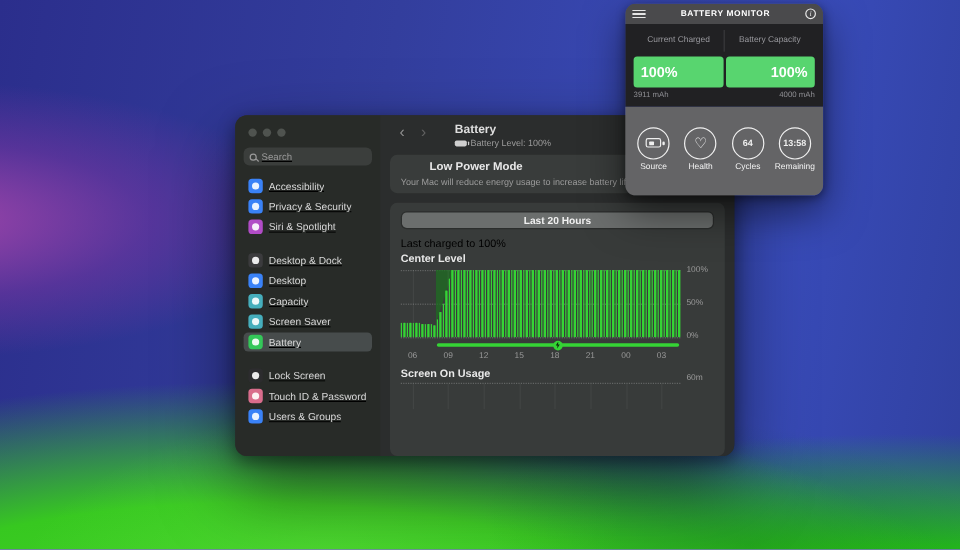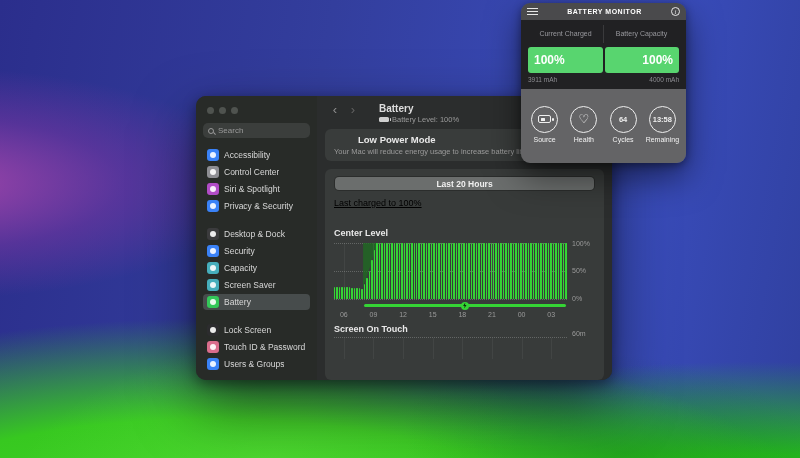--- a/index.html
+++ b/index.html
@@ -19,21 +19,21 @@
     border-radius:50%; transform:rotate(-10deg);
     background:radial-gradient(closest-side, rgba(120,240,80,.28), rgba(120,240,80,0) 72%); }
   .wall::after { content:""; position:absolute; right:-18%; bottom:-30%; width:80%; height:62%;
     border-radius:50%; transform:rotate(8deg);
     background:radial-gradient(closest-side, rgba(0,90,10,.25), rgba(0,90,10,0) 70%); }
 
   
   .win { position:absolute; left:196px; top:96px; width:416px; height:284px; border-radius:10px;
     overflow:hidden; display:flex; background:#2b2d2c;
     box-shadow:0 25px 60px rgba(0,0,0,.55), 0 4px 14px rgba(0,0,0,.4); }
-  .sidebar { width:121px; background:rgba(40,43,40,.97); padding:8px 7px 0 7px; flex:none; }
+  .sidebar { width:121px; background:rgba(40,43,40,.97); padding:8px 7px 0 7px; flex:none;text-decoration:underline; }
   .lights { display:flex; gap:5px; padding:3px 2px 9px 4px; }
   .light { width:7px; height:7px; border-radius:50%; background:#4f534f; }
   .search { display:flex; align-items:center; gap:4px; background:#3b3e3c; border-radius:5px;
     height:15px; padding:0 5px; margin-bottom:9px; }
   .mag { width:6px; height:6px; border:1px solid #9a9a9a; border-radius:50%; position:relative; flex:none; }
   .mag::after { content:""; position:absolute; width:3px; height:1px; background:#9a9a9a;
     transform:rotate(45deg); right:-3px; bottom:-1px; }
   .search input { background:transparent; border:0; outline:0; color:#cfcfcf; font-size:8px; width:100%; }
   .search input::placeholder { color:#9a9a9a; }
   .side-item { display:flex; align-items:center; gap:5px; padding:2px 4px; border-radius:4px;
@@ -66,21 +66,21 @@
   .info-c { width:9px; height:9px; border:1px solid #b5b5b5; border-radius:50%; color:#b5b5b5;
     font-size:6.5px; line-height:8px; text-align:center; font-style:italic;
     font-family:"Liberation Serif","DejaVu Serif",serif; }
 
   .bigcard { background:#383b3a; border-radius:6px; margin:0 8px; padding:7px 9px 12px 9px; flex:1; }
   .seg { display:flex; background:#2b2d2c; border-radius:5px; height:15px; padding:1px; margin-bottom:7px; }
   .seg .opt { flex:1; font-size:8.5px; color:#c6c6c6; display:flex; align-items:center;
     justify-content:center; border-radius:4px; }
   .seg .opt.sel { background:#6b6e6d; color:#f0f0f0; font-weight:700; }
   .lastch .ct { font-size:9px; }
-  .lastch { margin-bottom:20px;text-decoration:underline; }
+  .lastch { margin-bottom:2px; }
   .secttl { font-size:9px; font-weight:700; color:#e9e9e9; margin-bottom:5px; }
 
   .chart-wrap { display:flex; }
   .plot { flex:1; position:relative; height:56px; }
   .hline { position:absolute; left:0; right:0; border-top:1px dotted rgba(255,255,255,.22); }
   .vline { position:absolute; top:0; bottom:0; border-left:1px solid rgba(255,255,255,.05); }
   .wedge { position:absolute; top:0; height:80%; background:#1d6e22; opacity:.75;
     clip-path:polygon(0 0,100% 0,0 100%); }
   .bars { position:absolute; inset:0; display:flex; align-items:flex-end; gap:1px; z-index:2; }
   .bars i { flex:1; background:currentColor; border-radius:.5px; }
@@ -154,38 +154,34 @@
       <div class="search">
         <span class="mag"></span>
         <input placeholder="Search" style="">
       </div>
       <div id="side-list">
           <div class="side-item">
             <span class="sicon" style="background: rgb(58, 130, 247);"></span>
             <span class="slabel">Accessibility</span>
           </div>
           <div class="side-item">
-            <span class="sicon" style="background: rgb(142, 142, 147);"></span>
-            <span class="slabel">Control Center</span>
+            <span class="sicon" style="background: rgb(58, 130, 247);"></span>
+            <span class="slabel">Privacy &amp; Security</span>
           </div>
           <div class="side-item">
             <span class="sicon" style="background: rgb(177, 76, 198);"></span>
             <span class="slabel">Siri &amp; Spotlight</span>
-          </div>
-          <div class="side-item">
-            <span class="sicon" style="background: rgb(58, 130, 247);"></span>
-            <span class="slabel">Privacy &amp; Security</span>
           </div>
           <div class="side-item gap">
             <span class="sicon" style="background: rgb(59, 59, 61);"></span>
             <span class="slabel">Desktop &amp; Dock</span>
           </div>
           <div class="side-item">
             <span class="sicon" style="background: rgb(58, 130, 247);"></span>
-            <span class="slabel">Security</span>
+            <span class="slabel">Desktop</span>
           </div>
           <div class="side-item">
             <span class="sicon" style="background: rgb(70, 174, 188);"></span>
             <span class="slabel">Capacity</span>
           </div>
           <div class="side-item">
             <span class="sicon" style="background: rgb(70, 174, 188);"></span>
             <span class="slabel">Screen Saver</span>
           </div>
           <div class="side-item sel">
@@ -368,21 +364,21 @@
             <span style="left: 16.9492%;">09</span>
             <span style="left: 29.661%;">12</span>
             <span style="left: 42.3729%;">15</span>
             <span style="left: 55.0847%;">18</span>
             <span style="left: 67.7966%;">21</span>
             <span style="left: 80.5085%;">00</span>
             <span style="left: 93.2203%;">03</span>
           </div>
 
         <div class="so-head">
-          <div class="secttl">Screen On Touch</div>
+          <div class="secttl">Screen On Usage</div>
           <div class="so-ylab">60m</div>
         </div>
         <div class="so-stub">
           <div class="so-plot" id="so-plot">
               <div class="vline" style="left: 4.23729%;"></div>
               <div class="vline" style="left: 16.9492%;"></div>
               <div class="vline" style="left: 29.661%;"></div>
               <div class="vline" style="left: 42.3729%;"></div>
               <div class="vline" style="left: 55.0847%;"></div>
               <div class="vline" style="left: 67.7966%;"></div>

